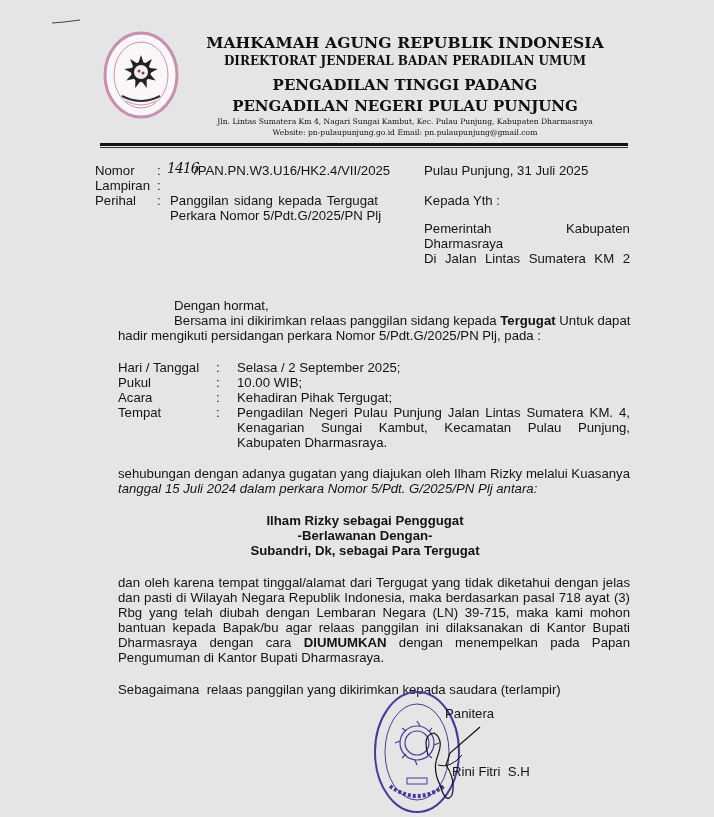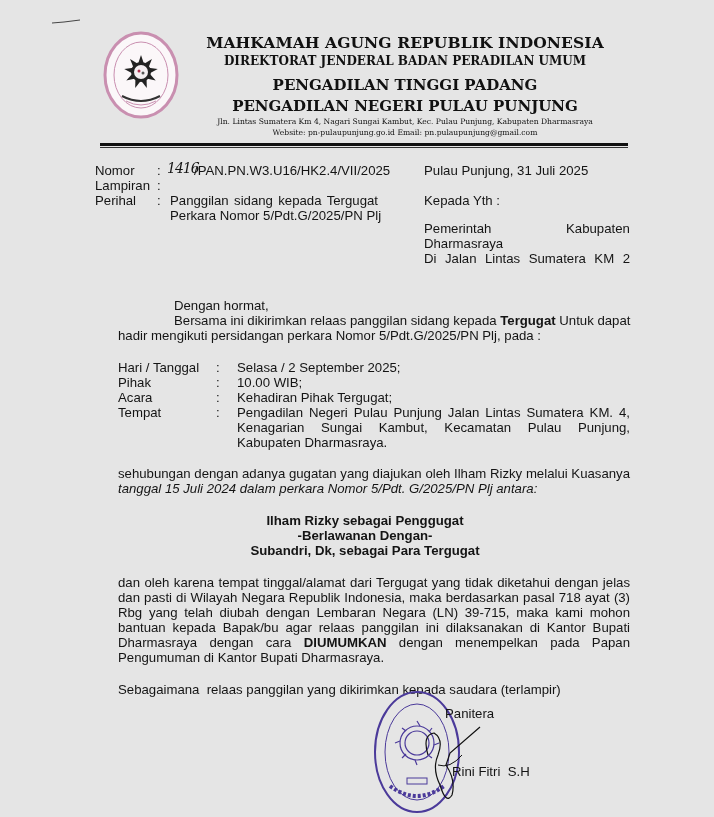--- a/index.html
+++ b/index.html
@@ -104,21 +104,21 @@
     <span style="white-space:pre;">Bersama ini dikirimkan relaas panggilan sidang kepada </span>
       <span class="b">Tergugat</span>
       <span style="white-space:pre;"> Untuk dapat</span>
   </div>
   <div class="t" style="left:118px;top:328px;">hadir mengikuti persidangan perkara Nomor 5/Pdt.G/2025/PN Plj, pada :</div>
 
   <div class="t" style="left:118px;top:360px;">Hari / Tanggal</div>
   <div class="t" style="left:216px;top:360px;">:</div>
   <div class="t" style="left:237px;top:360px;">Selasa / 2 September 2025;</div>
 
-  <div class="t" style="left:118px;top:375px;">Pihak</div>
+  <div class="t" style="left:118px;top:375px;">Pukul</div>
   <div class="t" style="left:216px;top:375px;">:</div>
   <div class="t" style="left:237px;top:375px;">10.00 WIB;</div>
 
   <div class="t" style="left:118px;top:390px;">Acara</div>
   <div class="t" style="left:216px;top:390px;">:</div>
   <div class="t" style="left:237px;top:390px;">Kehadiran Pihak Tergugat;</div>
 
   <div class="t" style="left:118px;top:405px;">Tempat</div>
   <div class="t" style="left:216px;top:405px;">:</div>
   <div class="t j jl" style="left:237px;top:405px;width:393px;">Pengadilan Negeri Pulau Punjung Jalan Lintas Sumatera KM. 4, Kenagarian Sungai Kambut, Kecamatan Pulau Punjung,</div>

